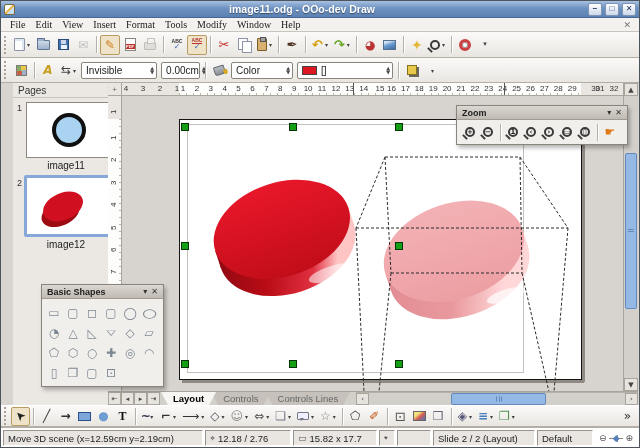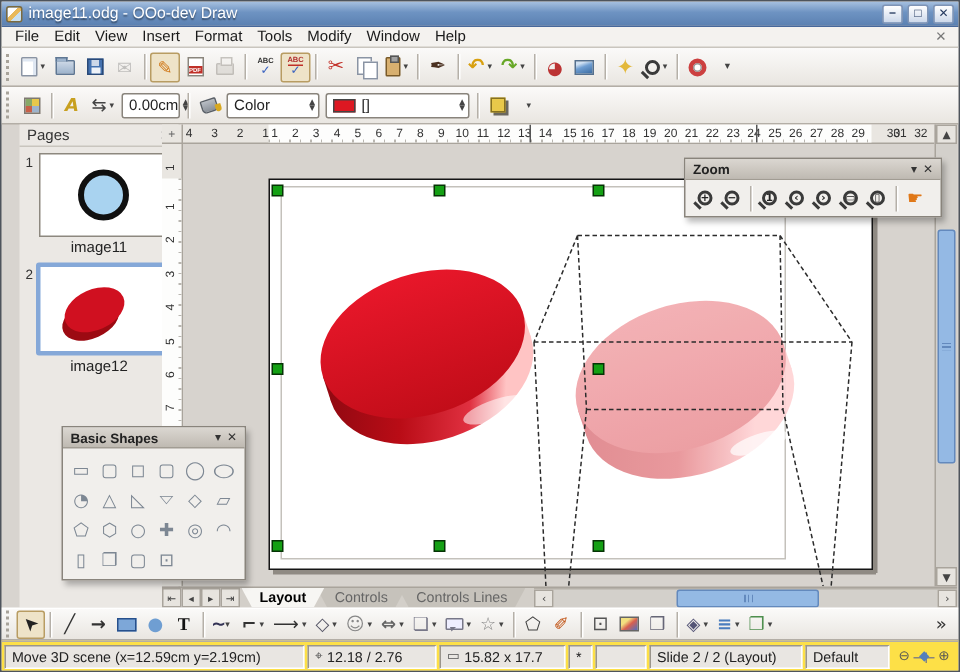--- a/index.html
+++ b/index.html
@@ -11,30 +11,30 @@
   }
   .glyph { font-family:"DejaVu Sans",sans-serif; font-size:12px; line-height:1; display:inline-block; }
   .serif { font-family:"Liberation Serif","DejaVu Serif",serif; }
 
   
   .titlebar { position:absolute; left:0; top:0; right:0; height:17px;
     background:linear-gradient(#a7c1e0,#6e93c2 45%,#5b81b2);
     display:flex; align-items:center; padding:0 3px; border-bottom:1px solid #47689b; }
   .appicon { width:11px; height:11px; border:1px solid #7a6a40; border-radius:2px;
     background:linear-gradient(135deg,#fdfdfd 40%,#e8b85a 40% 60%,#c8dff0 60%); margin-right:4px; }
-  .wtitle { flex:1; color:#fff; font-weight:normal; font-size:10.5px;
+  .wtitle { flex:1; text-align:center; color:#fff; font-weight:bold; font-size:10.5px;
     text-shadow:0 1px 1px rgba(0,0,0,.45); }
   .wbtn { width:14px; height:13px; margin-left:3px; border:1px solid #7f94b5; border-radius:2px;
     background:linear-gradient(#ffffff,#ccd8ea); color:#23395f; font-size:8px; font-weight:bold;
     display:flex; align-items:center; justify-content:center; line-height:1; }
 
   
   .menubar { position:absolute; left:0; top:17px; right:0; height:14px; background:#f4f2ef;
     border-bottom:1px solid #c9c5be; display:flex; align-items:center; font-size:10px; padding:0 4px; }
-  .mitem { padding:0 5px; height:20px; display:flex; align-items:center; color:#1a1a1a; }
+  .mitem { padding:0 5px; height:20px; display:flex; align-items:center; color:#1a1a1a;font-family:Liberation Serif, serif; }
   .mclose { margin-left:auto; color:#777; font-size:9px; padding:0 4px; }
 
   
   .tbar { position:absolute; left:0; right:0; display:flex; align-items:center; padding:0 2px;
     background:linear-gradient(#fbfaf9,#e9e6e1); border-bottom:1px solid #b3aea6; }
   #stdbar { top:31px; height:26px; }
   #lfbar  { top:57px; height:25px; }
   .tbtn { height:20px; min-width:20px; display:flex; align-items:center; justify-content:center;
     gap:1px; border:1px solid transparent; border-radius:2px; padding:0 2px; }
   .tbtn.pressed { background:#eee3c8; border-color:#b89c62; }
@@ -165,21 +165,21 @@
   .shp { height:19px; display:flex; align-items:center; justify-content:center; color:#7d8793;
     font-size:12px; font-family:"DejaVu Sans",sans-serif; border:1px solid transparent; border-radius:2px; }
   .shp span.wide { transform:scaleX(1.45); display:inline-block; }
   .shp span.flat { transform:scaleY(.6); display:inline-block; }
 
   
   #drawbar { top:404px; height:22px; border-top:1px solid #fff; }
   #drawbar .tbtn { height:19px; min-width:19px; }
 
   
-  #statusbar { position:absolute; left:0; right:0; top:426px; height:21px; background:#fde047;
+  #statusbar { position:absolute; left:0; right:0; top:426px; height:21px; background:#ffffff;
     border-top:1px solid #b3aea6; display:flex; align-items:center; padding:0 2px; gap:2px; }
   .scell { height:16px; border:1px solid; border-color:#9a958c #fff #fff #9a958c;
     display:flex; align-items:center; gap:3px; padding:0 4px; font-size:9.5px;
     white-space:nowrap; overflow:hidden; flex:none; background:#e9e6e2; }
   .scell .ic { font-family:"DejaVu Sans",sans-serif; font-size:9px; color:#555; }
   .slider { display:flex; align-items:center; gap:2px; flex:1; }
   .slider .end { font-family:"DejaVu Sans",sans-serif; font-size:9px; color:#555; }
   .strack { position:relative; flex:1; height:10px; }
   .strack::before { content:""; position:absolute; left:0; right:0; top:5px; height:1px; background:#8a857c; }
   .stick { position:absolute; left:55%; top:2px; width:1px; height:7px; background:#8a857c; }
@@ -301,20 +301,24 @@
         <span class="i-grid"></span>
       </div>
     <span class="tsep"></span>
     <div class="tbtn">
         <span class="glyph" style="color:#c8a020;font-weight:bold;font-style:italic">A</span>
       </div>
     <div class="tbtn">
         <span class="glyph" style="color:#444">⇆</span>
         <span class="dd">▾</span>
       </div>
+    <div class="sel" style="width:76px">
+      <span>Invisible</span>
+      <span class="spin">▲<br>▼</span>
+    </div>
     <div class="sel" style="width:39px">
       <span>0.00cm</span>
       <span class="spin">▲<br>▼</span>
     </div>
     <span class="tsep"></span>
     <div class="tbtn">
         <span class="i-bucket"></span>
       </div>
     <div class="sel" style="width:62px">
       <span>Color</span>

